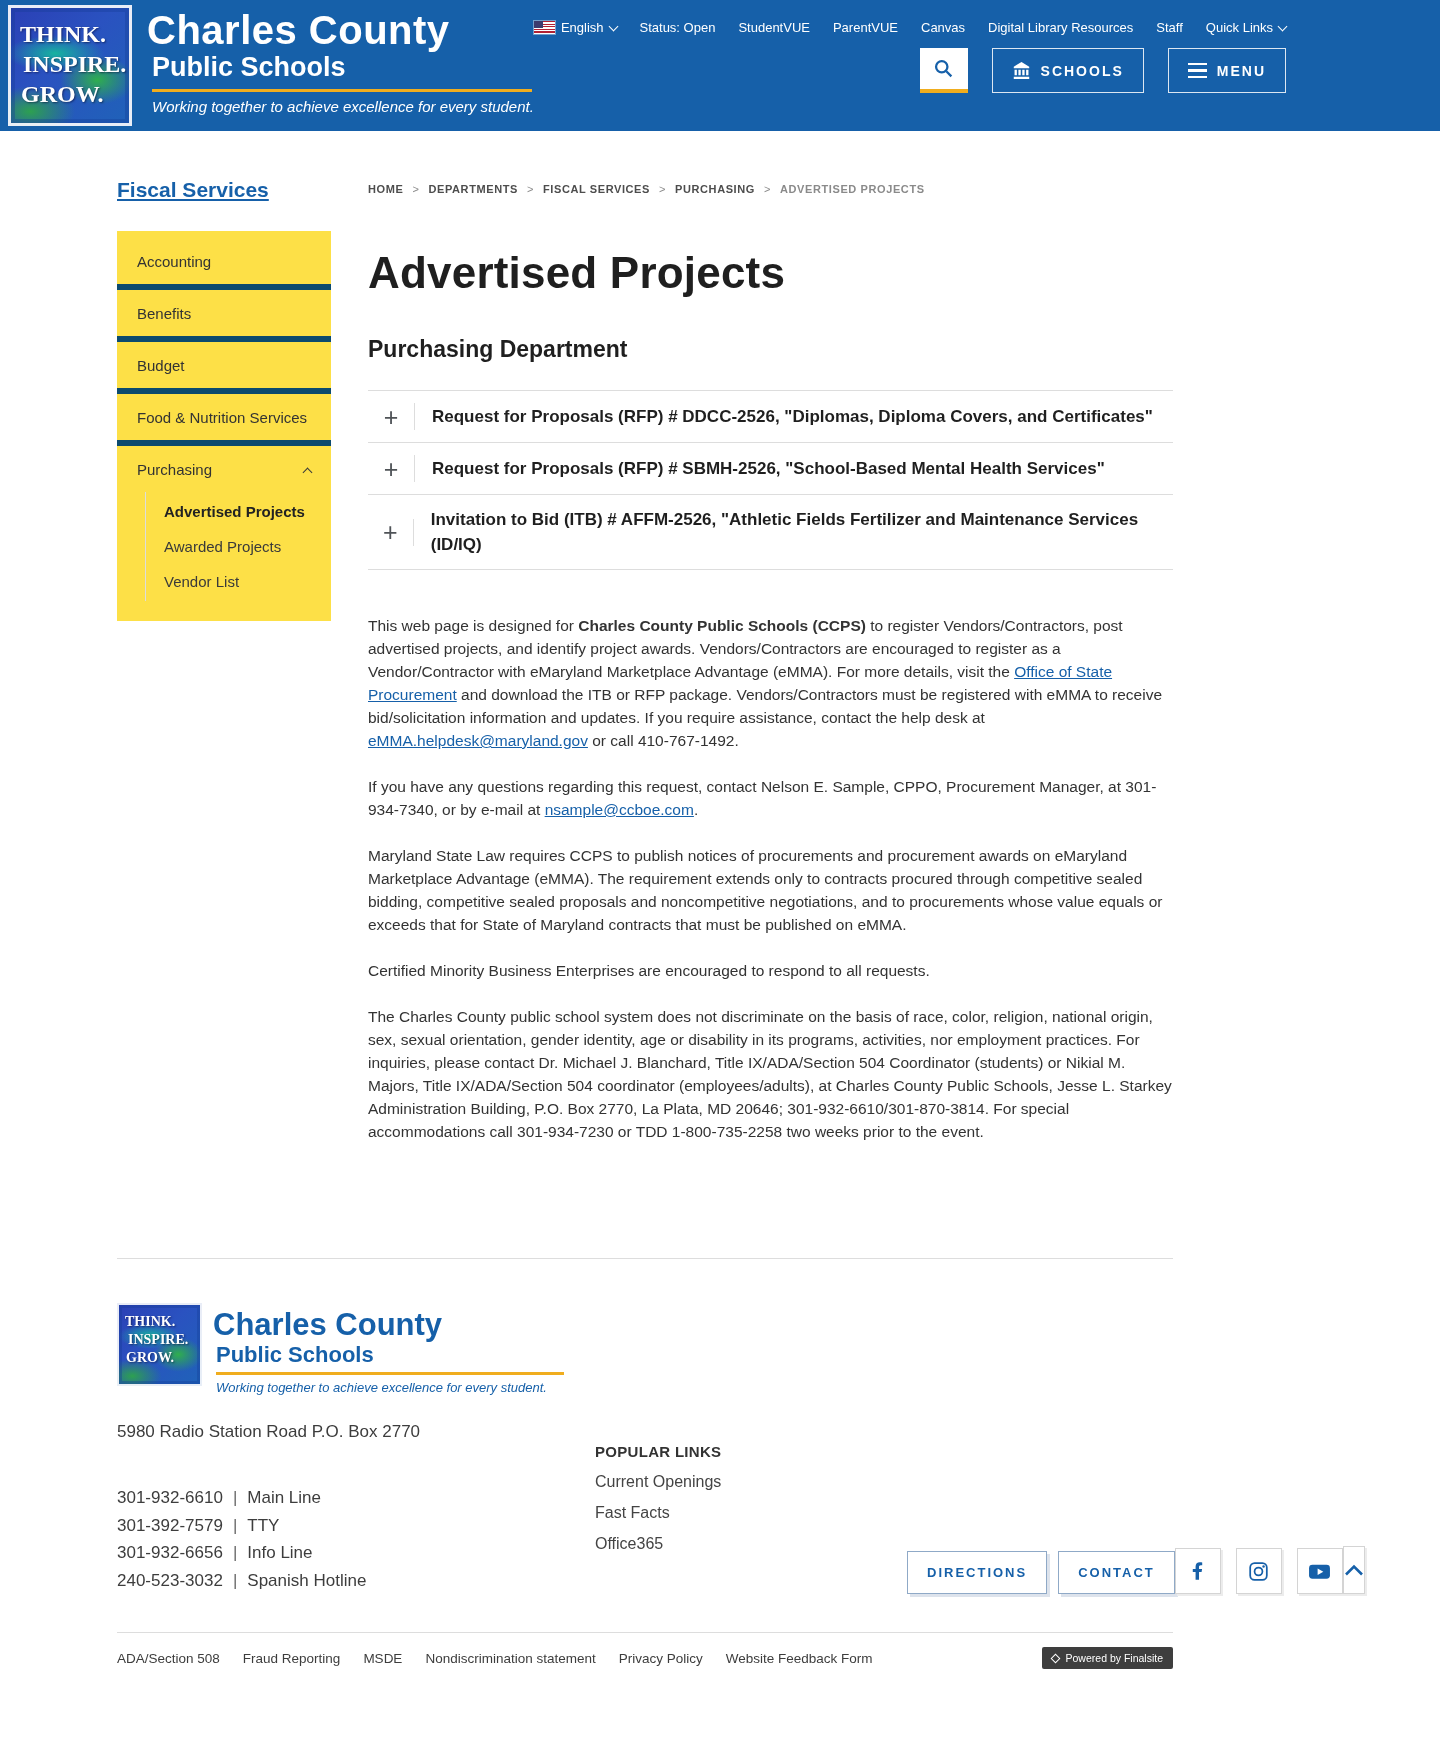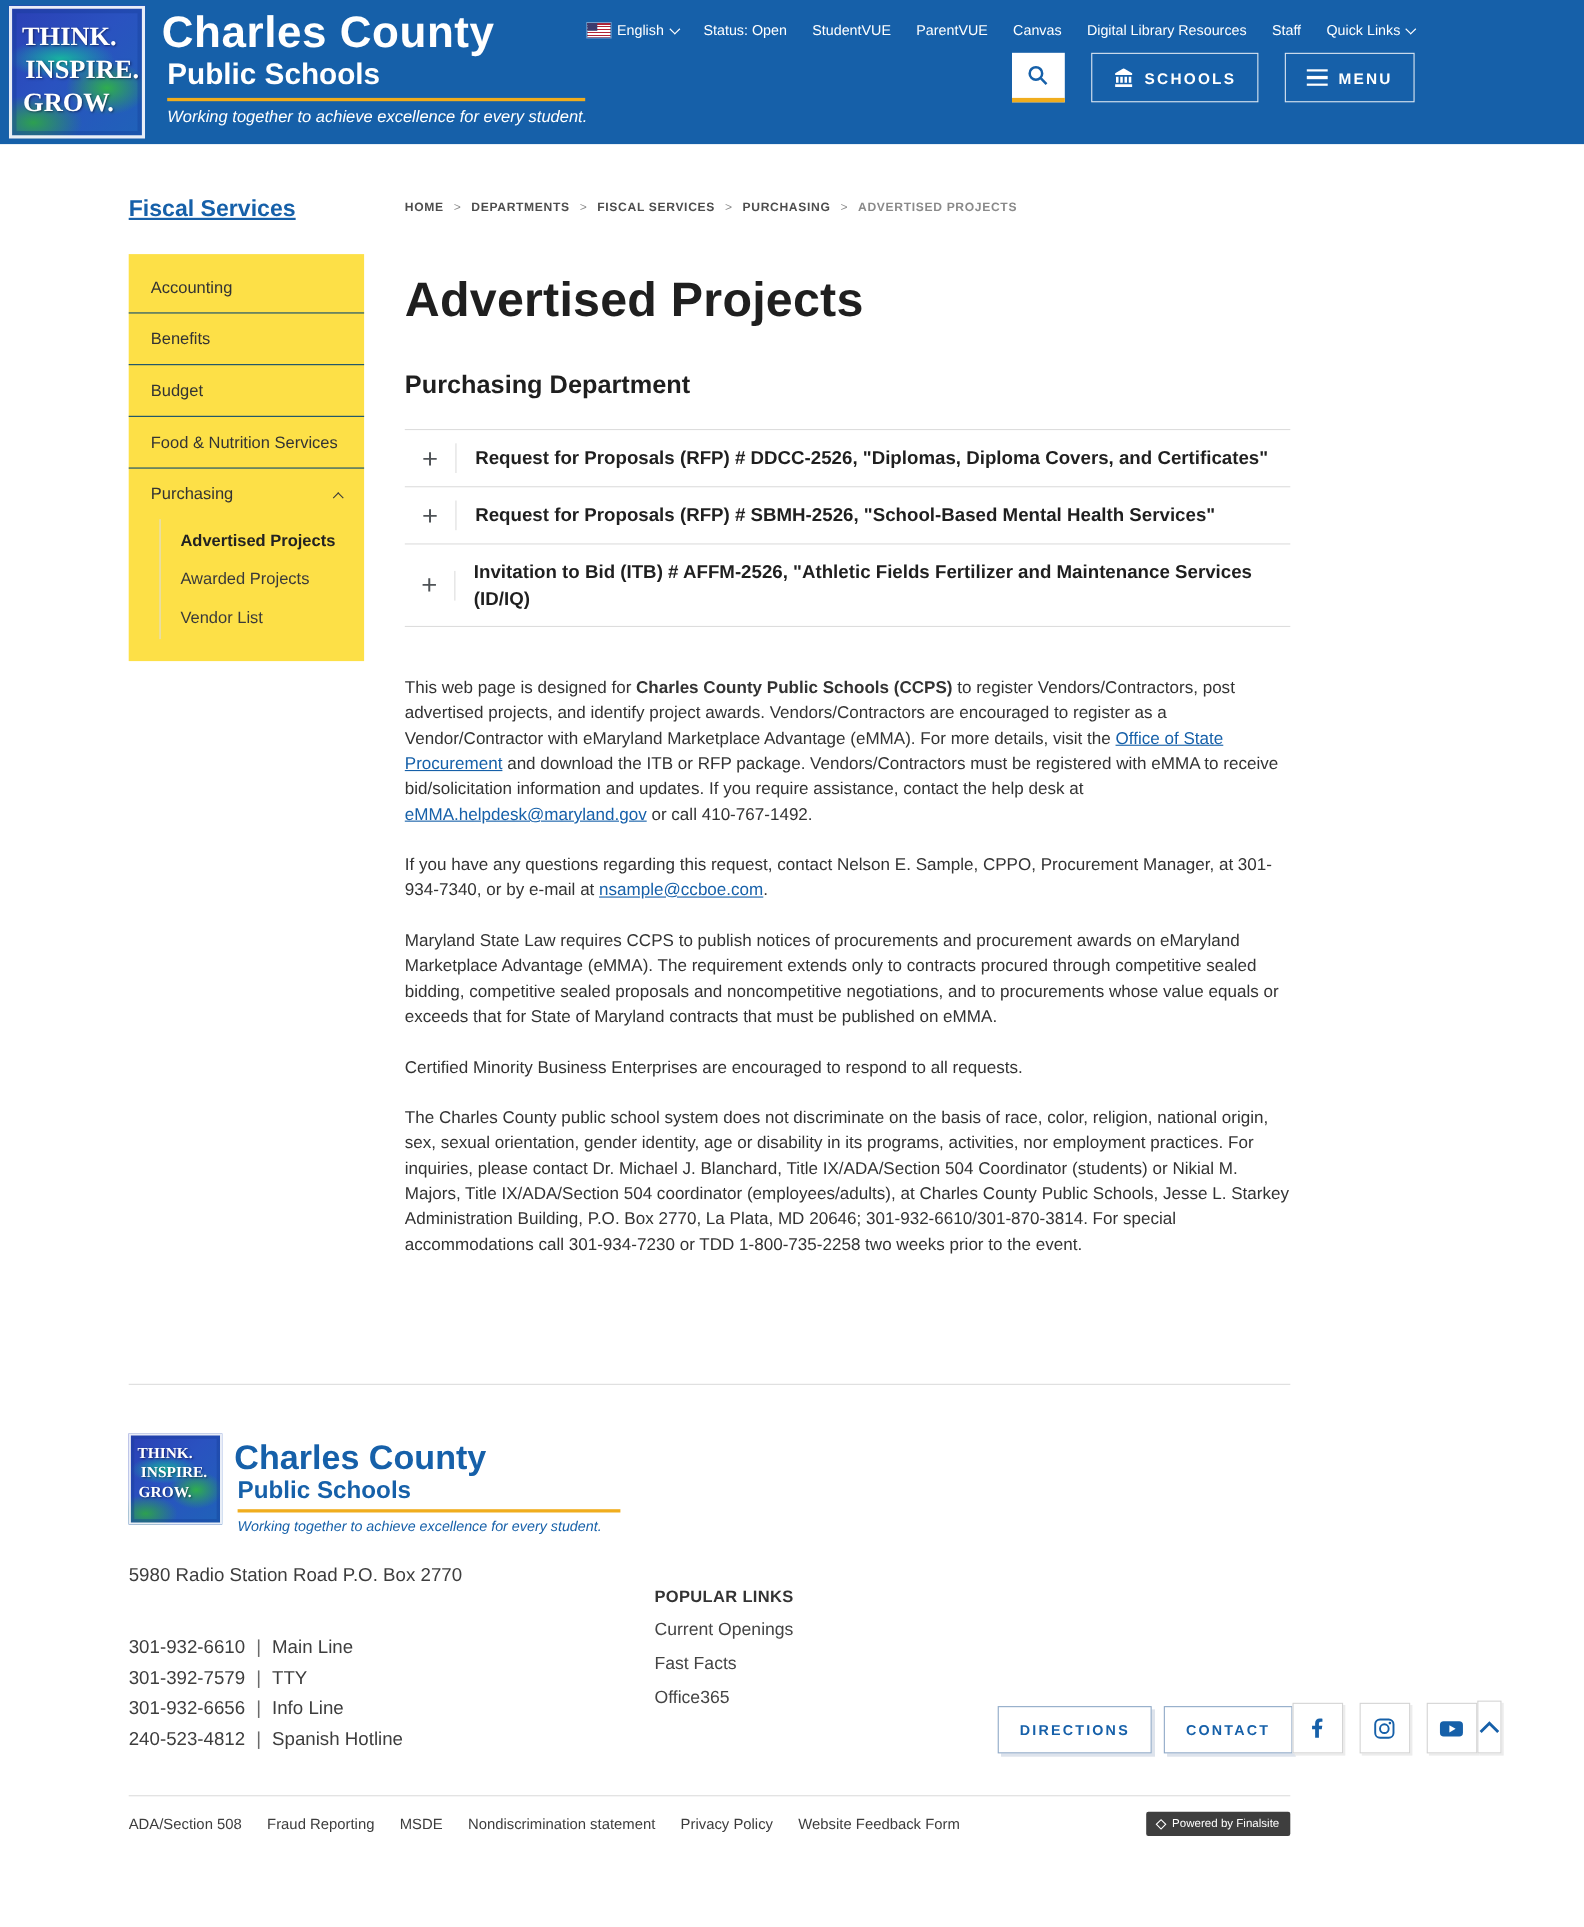--- a/index.html
+++ b/index.html
@@ -41,21 +41,21 @@
   .outline-btn { height:45px; background:transparent; border:1px solid rgba(255,255,255,.85); color:#fff; display:flex; align-items:center; gap:10px; padding:0 19px; font-size:14px; font-weight:bold; letter-spacing:2px; }
   .burger { display:inline-flex; flex-direction:column; gap:4px; }
   .burger span { width:19px; height:2.5px; background:#fff; display:block; }
 
   
   .main { display:flex; margin-left:117px; width:1056px; }
   .sidebar { width:214px; flex-shrink:0; margin-right:37px; }
   .sidebar-title { display:inline-block; margin-top:47px; font-size:21px; font-weight:bold; color:#1660a9; text-decoration:underline; }
   .side-panel { background:#fde047; margin-top:29px; padding:7px 0 16px; }
   .side-item { display:flex; justify-content:space-between; align-items:center; padding:15px 20px 14px; font-size:15px; color:#333; }
-  .side-item + .side-item, .side-item.after-sub { border-top:1px solid #0c4a6e; }
+  .side-item + .side-item, .side-item.after-sub { border-top:6px solid #0c4a6e; }
   .side-item:first-child { border-top:none; }
   .side-sublist { margin:0 0 4px 28px; border-left:1px solid #ddd; padding:2px 0 2px 18px; display:flex; flex-direction:column; }
   .side-subitem { padding:9px 0; font-size:15px; color:#3a3a3a; }
   .side-subitem.active { font-weight:bold; color:#222; }
   .side-chev { color:#3a3a3a; }
 
   
   .content { flex:1; min-width:0; }
   .breadcrumb { margin-top:52px; font-size:11px; letter-spacing:.6px; color:#4d4d4d; font-weight:bold; display:flex; align-items:center; gap:9px; flex-wrap:wrap; }
   .breadcrumb .sep { color:#8a8a8a; font-weight:normal; }
@@ -255,21 +255,21 @@
           <div class="f-tagline">Working together to achieve excellence for every student.</div>
         </div>
       </div>
       <div class="f-address">
         <div>5980 Radio Station Road P.O. Box 2770</div>
       </div>
       <div class="f-phones">
         <div class="phone-line"><span>301-932-6610</span><span class="pipe">|</span><span>Main Line</span></div>
         <div class="phone-line"><span>301-392-7579</span><span class="pipe">|</span><span>TTY</span></div>
         <div class="phone-line"><span>301-932-6656</span><span class="pipe">|</span><span>Info Line</span></div>
-        <div class="phone-line"><span>240-523-4812</span><span class="pipe">|</span><span>Spanish Hotline</span></div>
+        <div class="phone-line"><span>240-523-3032</span><span class="pipe">|</span><span>Spanish Hotline</span></div>
       </div>
     </div>
 
     <div class="fcol-mid">
       <div class="popular-title">POPULAR LINKS</div>
       <a class="popular-link">Current Openings</a>
       <a class="popular-link">Fast Facts</a>
       <a class="popular-link">Office365</a>
     </div>
 

